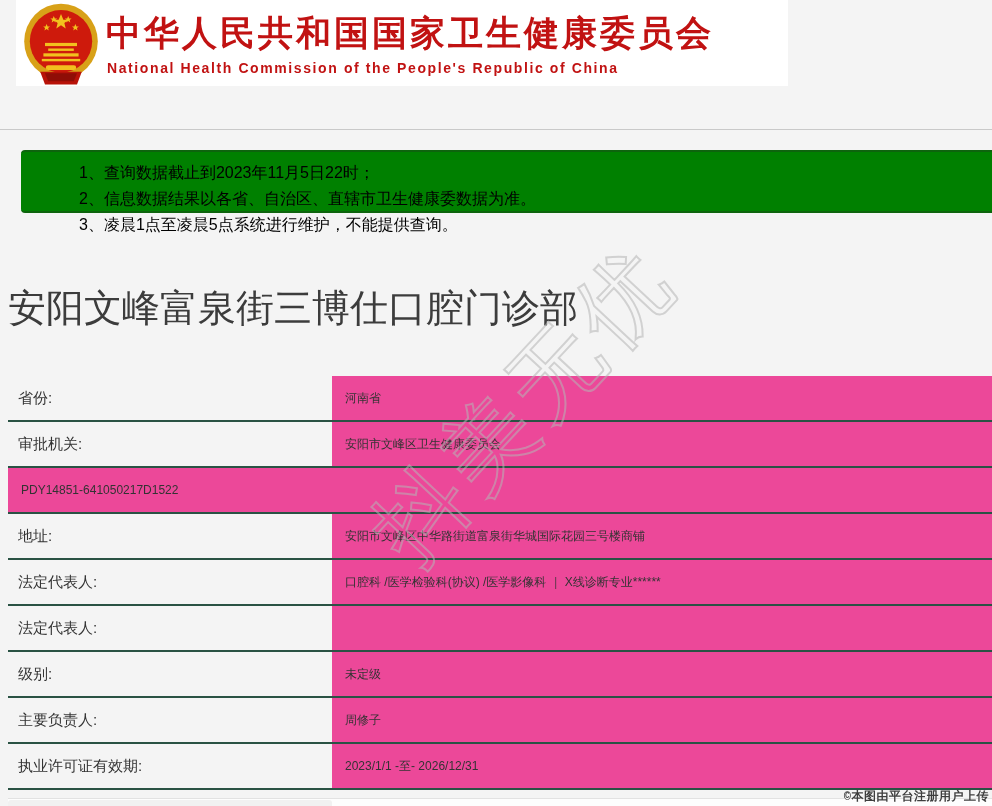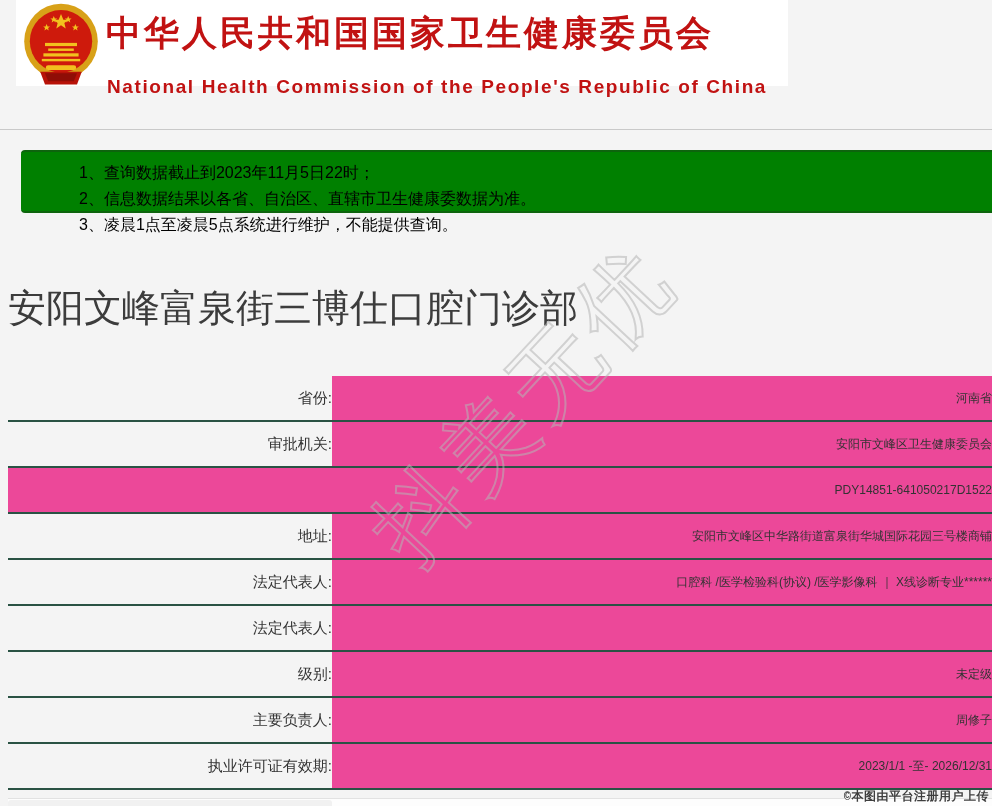--- a/index.html
+++ b/index.html
@@ -10,42 +10,42 @@
   }
   
   .header{position:absolute;left:16px;top:0;width:772px;height:86px;background:#ffffff;}
   .emblem{position:absolute;left:5px;top:2px;width:80px;height:85px;}
   .emblem svg{width:100%;height:100%;display:block;}
   .title-cn{
     position:absolute;left:90px;top:10px;font-size:35px;font-weight:bold;
     color:#c11212;letter-spacing:3px;white-space:nowrap;
   }
   .title-en{
-    position:absolute;left:91px;top:60px;font-size:19px;font-weight:bold;
-    color:#c11212;letter-spacing:1.6px;white-space:nowrap;margin-top:16px;
+    position:absolute;left:91px;top:60px;font-size:14px;font-weight:bold;
+    color:#c11212;letter-spacing:1.6px;white-space:nowrap;
   }
   .top-divider{position:absolute;left:0;top:129px;width:992px;height:1px;background:#c9c9c9;}
 
   
   .notice{
     position:absolute;left:21px;right:0;top:150px;height:63px;box-sizing:border-box;
     background:#008000;border-top:2px solid #0d640d;border-bottom:2px solid #0d640d;
     border-radius:4px 0 0 4px;padding:8px 0 0 58px;
   }
   .notice-line{font-size:16px;line-height:26px;color:#000;font-weight:500;white-space:nowrap;}
 
   
   .inst-title{
     position:absolute;left:8px;right:8px;top:283px;text-align:left;
     font-size:38px;color:#3c3c3c;white-space:nowrap;z-index:6;
   }
 
   
   .info-table{position:absolute;left:8px;right:0;top:376px;z-index:4;}
-  .row{display:flex;height:44px;border-bottom:2px solid #2a5244;text-align:right;}
+  .row{display:flex;height:44px;border-bottom:2px solid #2a5244;}
   .cell-label{
     width:324px;box-sizing:border-box;background:#f4f4f4;
     padding-left:10px;line-height:44px;font-size:15px;color:#333;white-space:nowrap;
   }
   .cell-value{
     flex:1;background:#ec4899;padding-left:13px;line-height:44px;
     font-size:12px;color:#333;white-space:nowrap;overflow:hidden;
   }
   .peek-row{position:absolute;left:8px;right:0;top:798px;height:8px;background:#fdfdfd;border-top:1px solid #e2e2e2;}
   .peek-label{position:absolute;left:0;top:1px;width:324px;height:7px;background:#f1f1f1;border-radius:3px 3px 0 0;}

